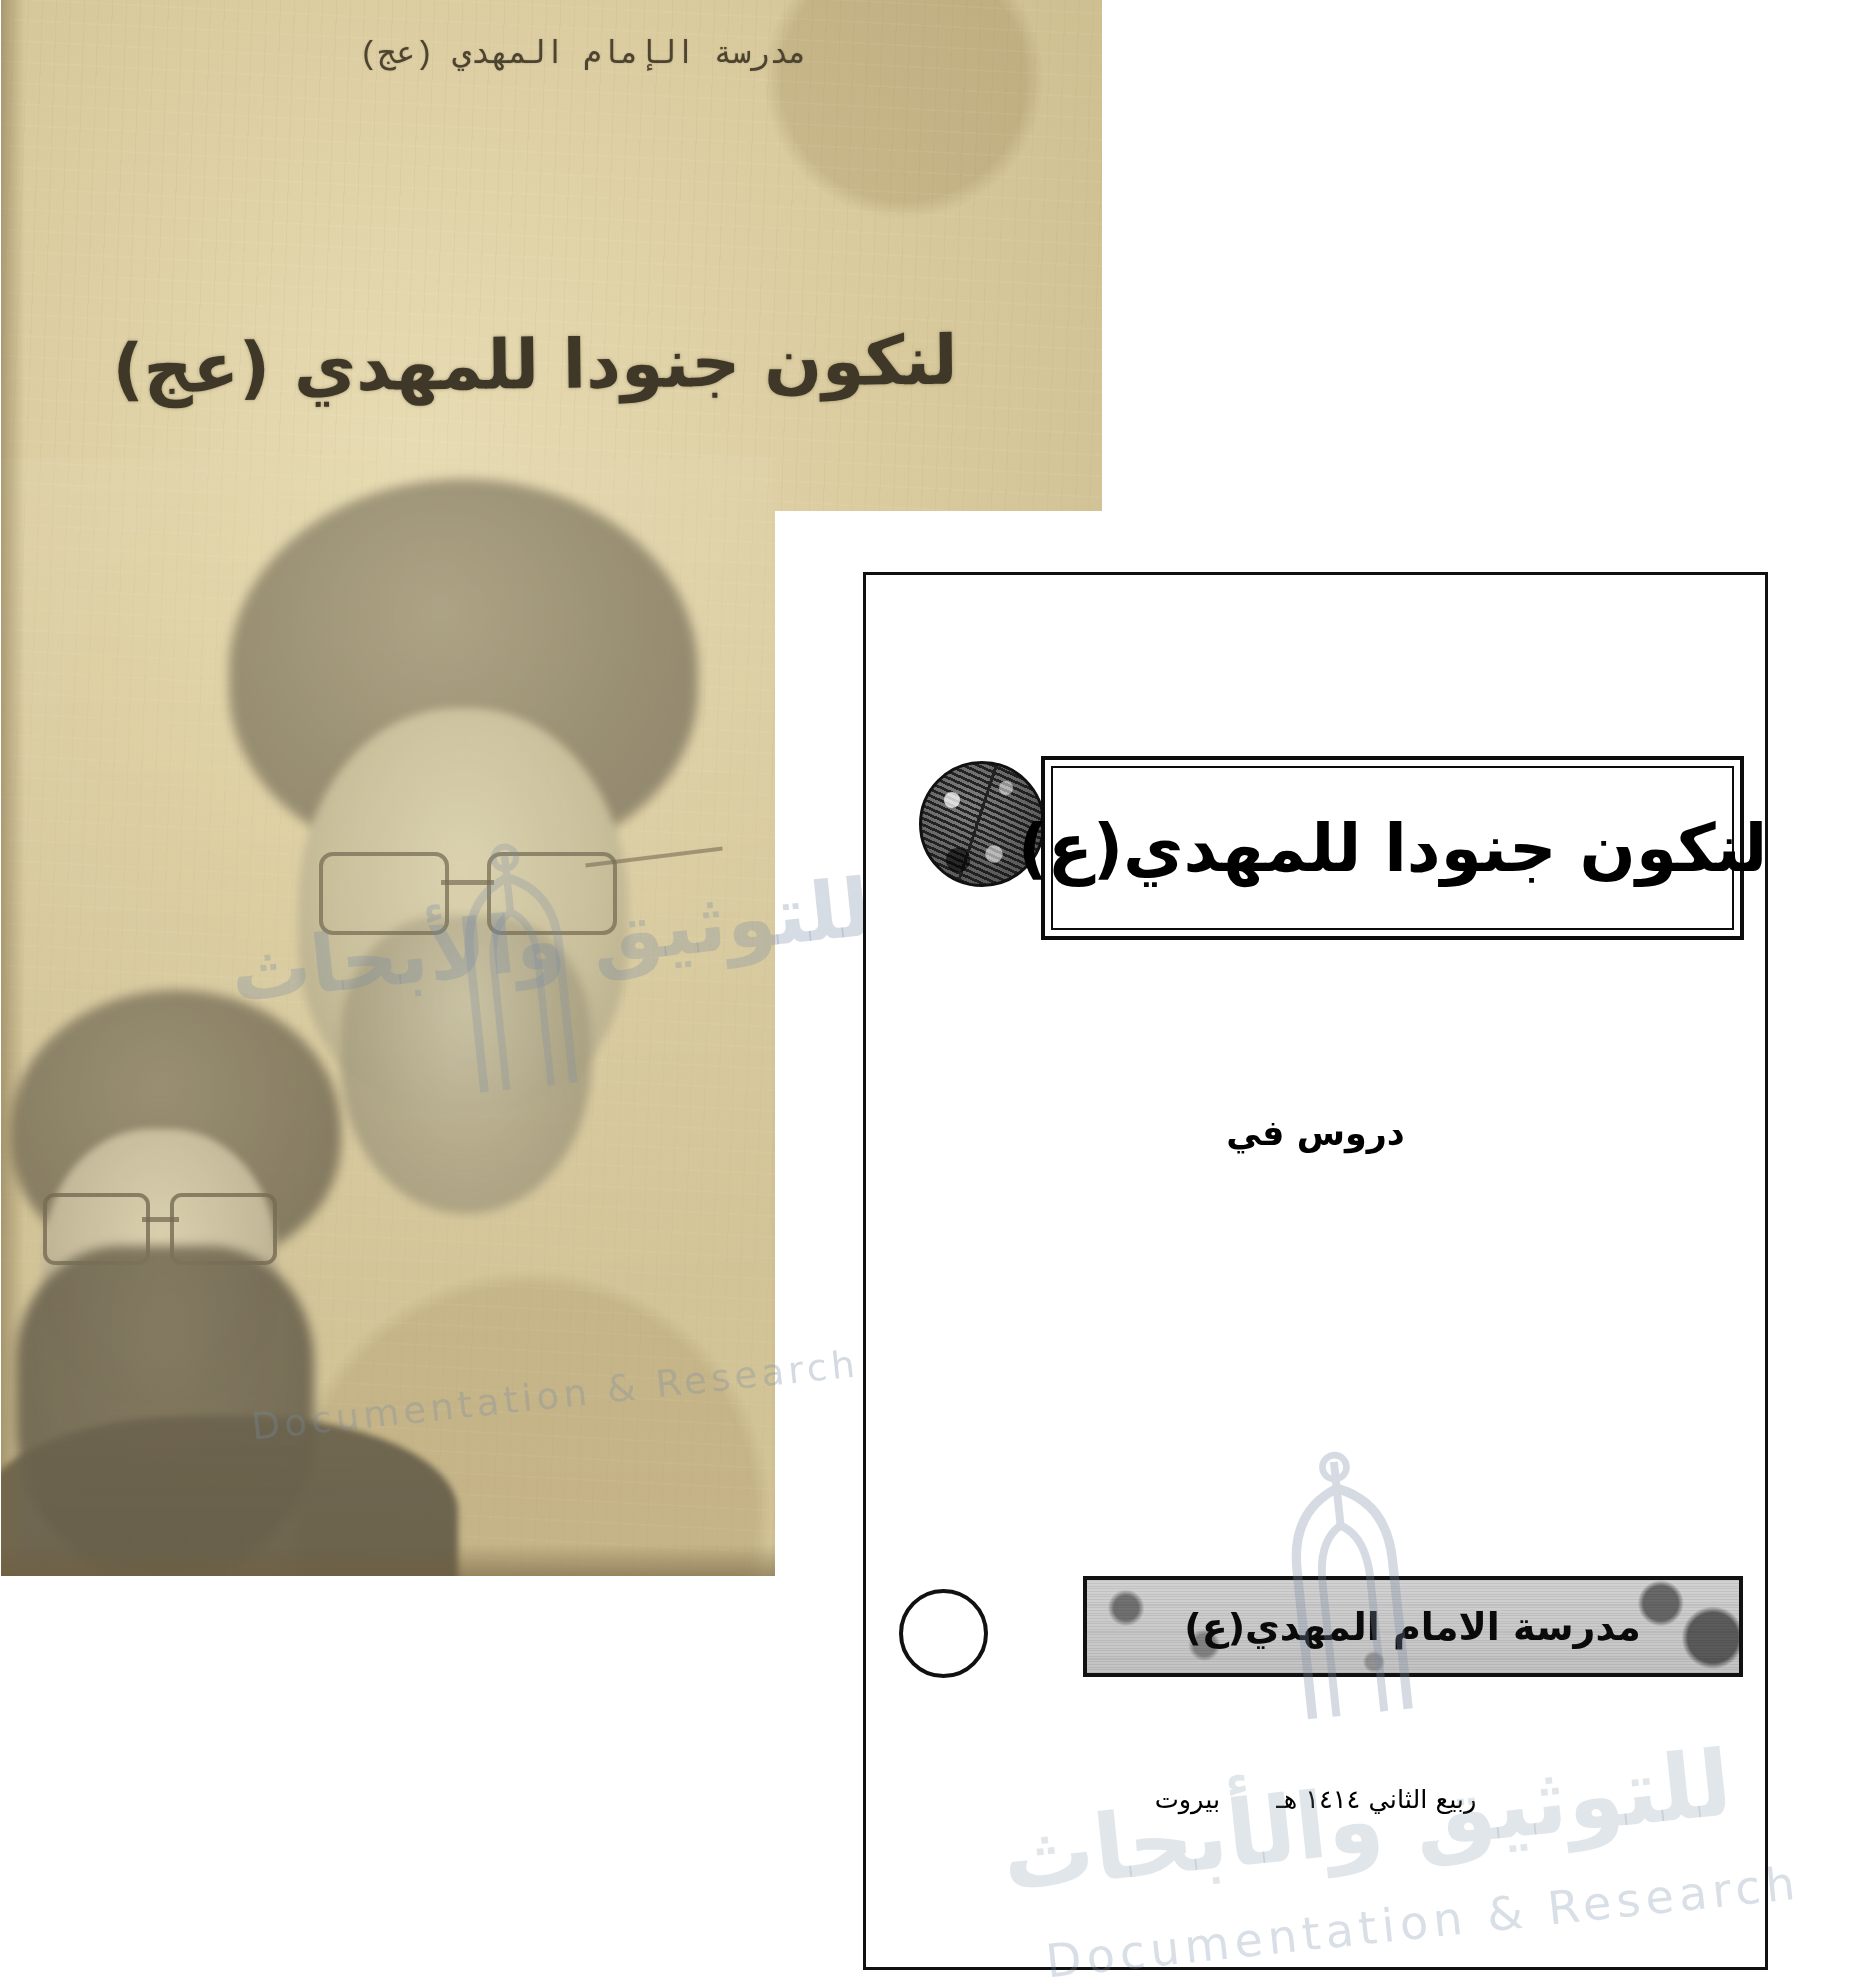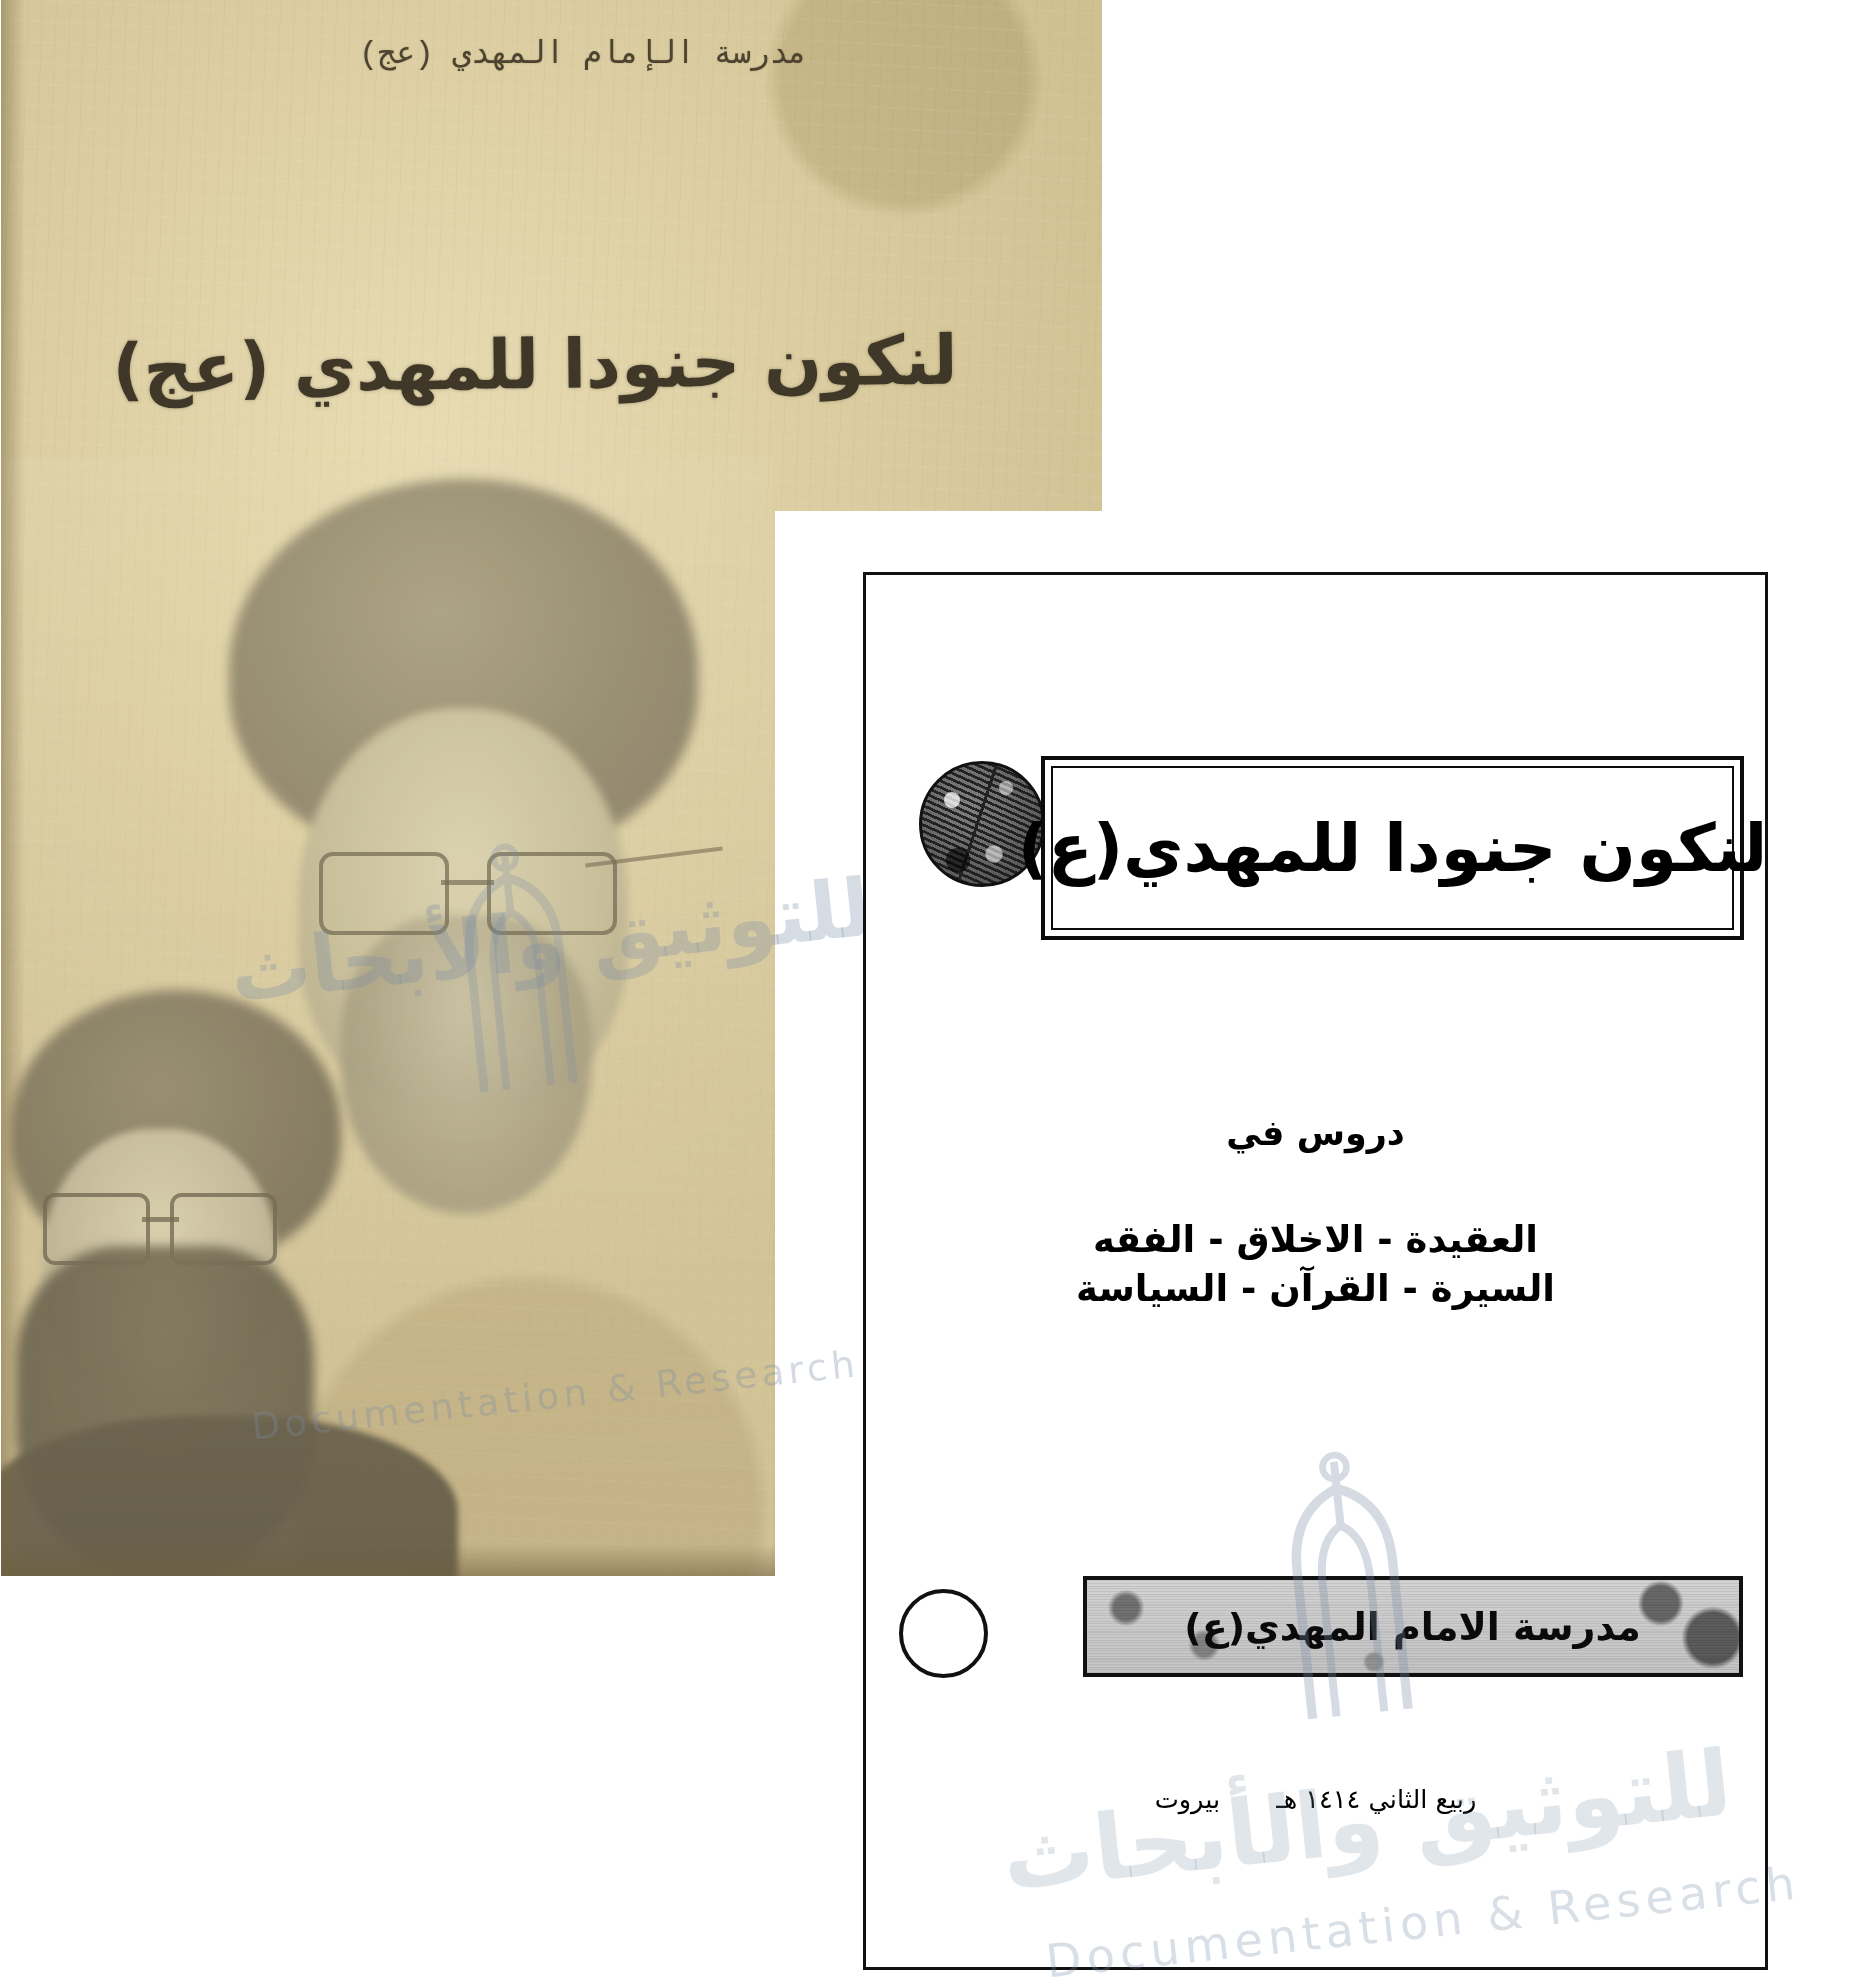--- a/index.html
+++ b/index.html
@@ -488,22 +488,20 @@
   </div>
 
   <div id="tp-title-box">
     <div class="inner">
       <span id="tp-title-text">لنكون جنودا للمهدي(ع)</span>
     </div>
   </div>
 
   <div id="tp-subjects">
     <div id="tp-lessons-label">دروس في</div>
-    <div id="tp-subject-line1">العقيدة - الاخلاق - الفقه</div>
-    <div id="tp-subject-line2">السيرة - القرآن - السياسة</div>
   </div>
 
   <div id="tp-stamp-bottom"></div>
 
   <div id="tp-publisher-box">
     <div class="noise"></div>
     <span id="tp-publisher-text">مدرسة الامام المهدي(ع)</span>
   </div>
 
   <div id="tp-imprint">

